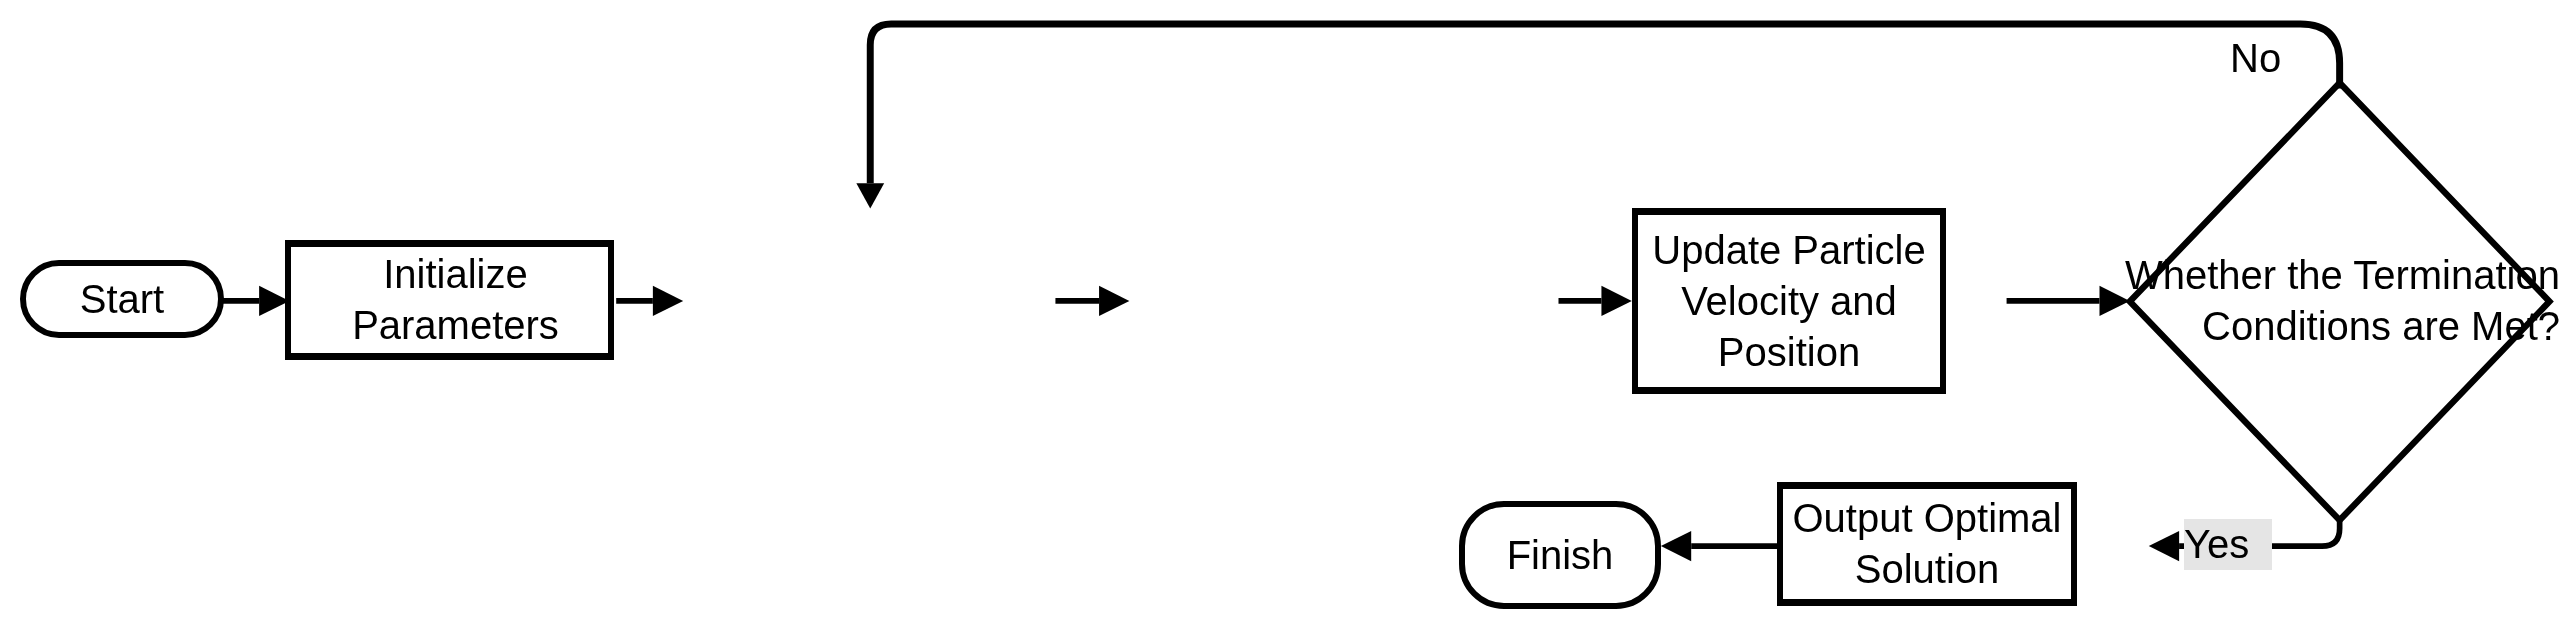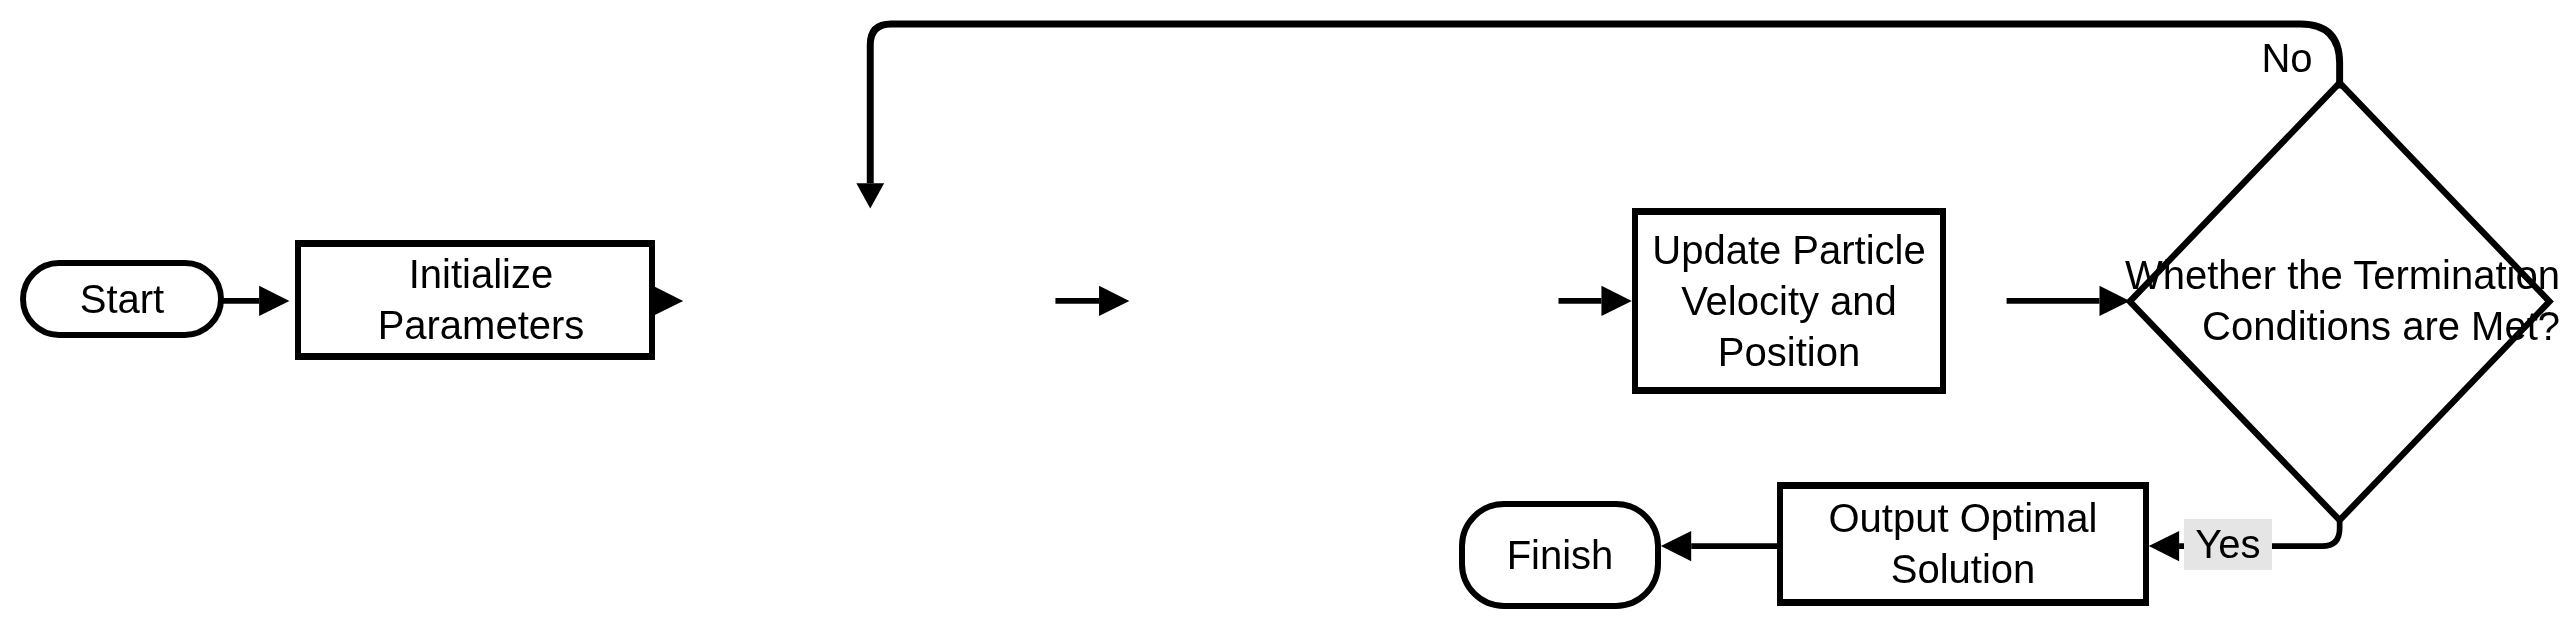--- a/index.html
+++ b/index.html
@@ -24,36 +24,36 @@
     text-align: center;
     background: #ffffff;
     box-sizing: border-box;
     font-size: 40px;
     line-height: 51px;
   }
   .node .lbl { white-space: pre-line; }
   .process  { border: 6.3px solid #000000; border-top-width: 7.6px; border-bottom-width: 7.6px; }
   .terminator { border: 6.3px solid #000000; }
   #node-start  { left: 20px;   top: 260px; width: 204px; height: 78px; border-radius: 39px; align-items: center; }
-  #node-init   { left: 295px;  top: 240px; width: 360px; height: 120px; padding-left: 12px; }
+  #node-init   { left: 285px;  top: 240px; width: 329px; height: 120px; padding-left: 12px; }
   #node-calc   { left: 683px; top: 209px; width: 374px; height: 185px; }
   #node-ufit   { left: 1129px; top: 254px; width: 431px; height: 94px; }
   #node-upart  { left: 1632px; top: 208px; width: 314px; height: 186px; text-align: center; }
-  #node-output { left: 1777px; top: 482px; width: 372px; height: 124px; }
+  #node-output { left: 1777px; top: 482px; width: 300px; height: 124px; }
   #node-finish { left: 1459px; top: 501px; width: 202px; height: 108px; border-radius: 45px; }
   #label-decision {
     position: absolute;
     left: 2118px; top: 200px; width: 442px; height: 202px;
     display: flex; align-items: center; justify-content: center;
     text-align: right; font-size: 40px; line-height: 51px;
     background: transparent;
   }
   .edge-label {
     position: absolute;
-    display: flex; align-items: center; justify-content: center;
+    display: flex; align-items: center; justify-content: flex-start;
     font-size: 40px; line-height: 51px; text-align: center;
   }
   #label-no  { left: 2230px; top: 33px;  width: 114px; height: 51px; background: transparent; }
   #label-yes { left: 2184px; top: 519px; width: 88px; height: 51px; background: #e5e5e5; }
   .wire { fill: none; stroke: #000000; stroke-width: 9; }
   .wire-thick { fill: none; stroke: #000000; stroke-width: 11; }
   .head { fill: #000000; stroke: none; }
   .diamond { fill: #ffffff; stroke: #000000; stroke-width: 10; stroke-linejoin: miter; }
 </style>
 </head>

